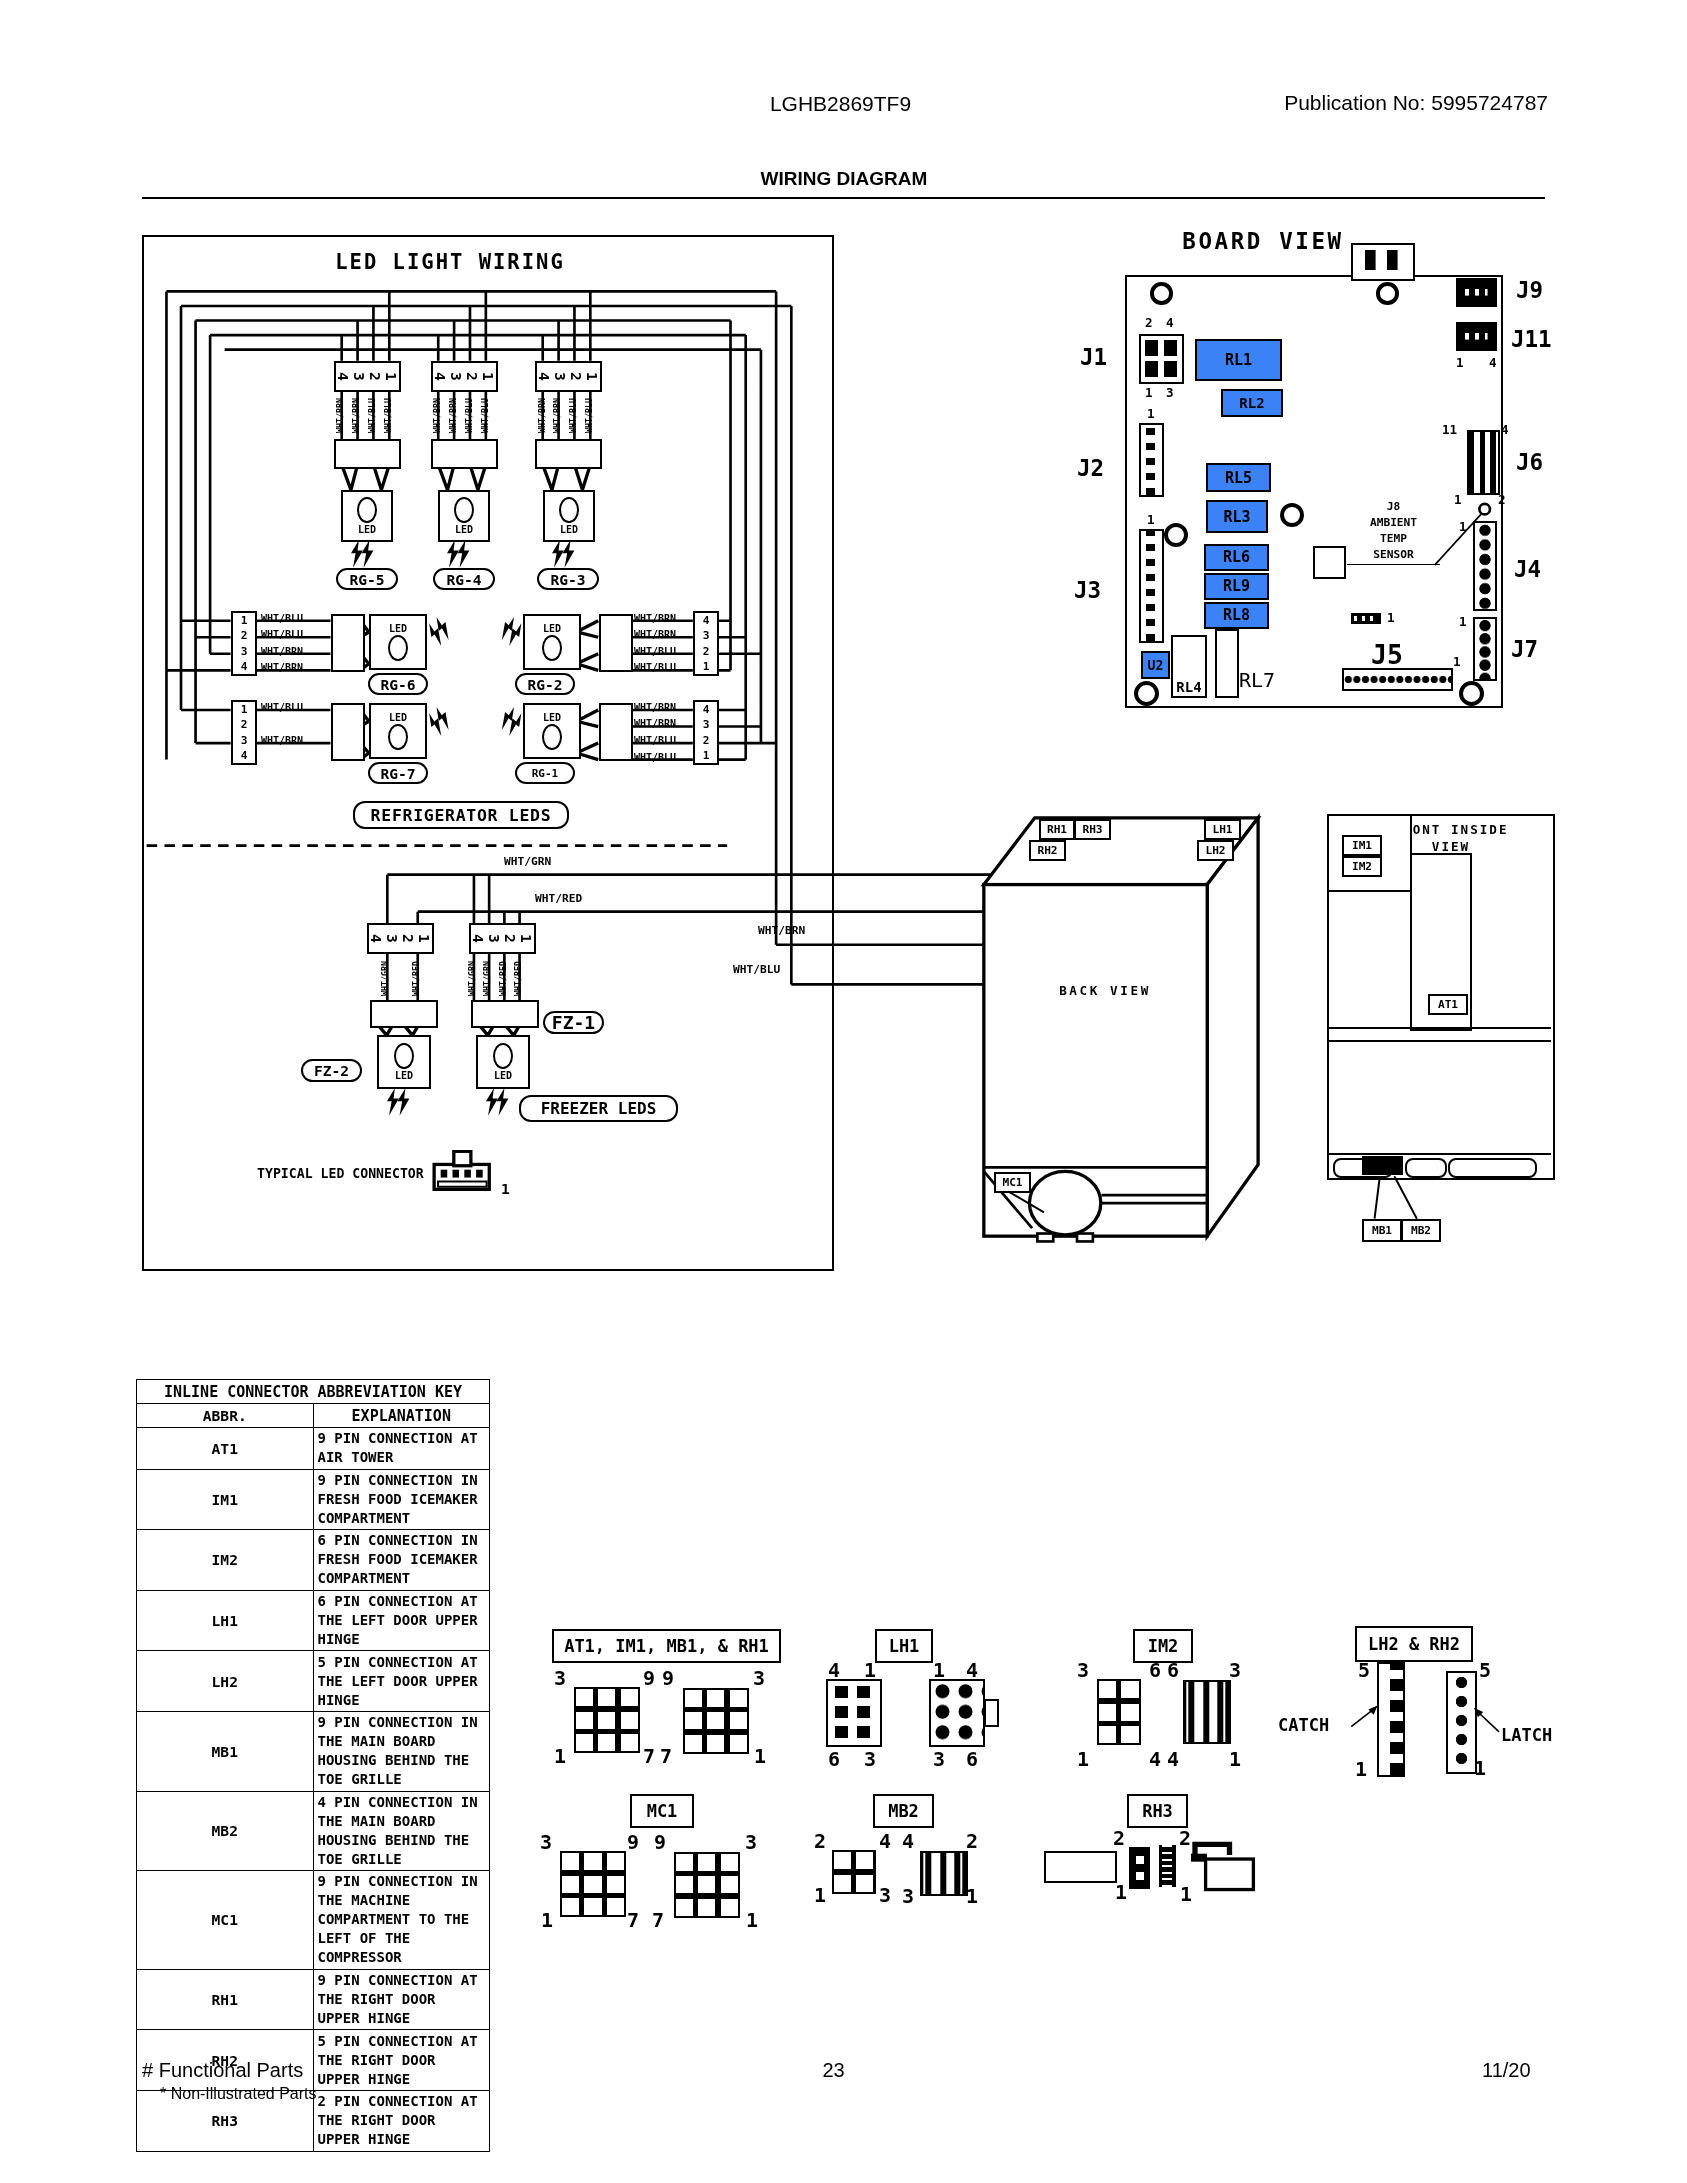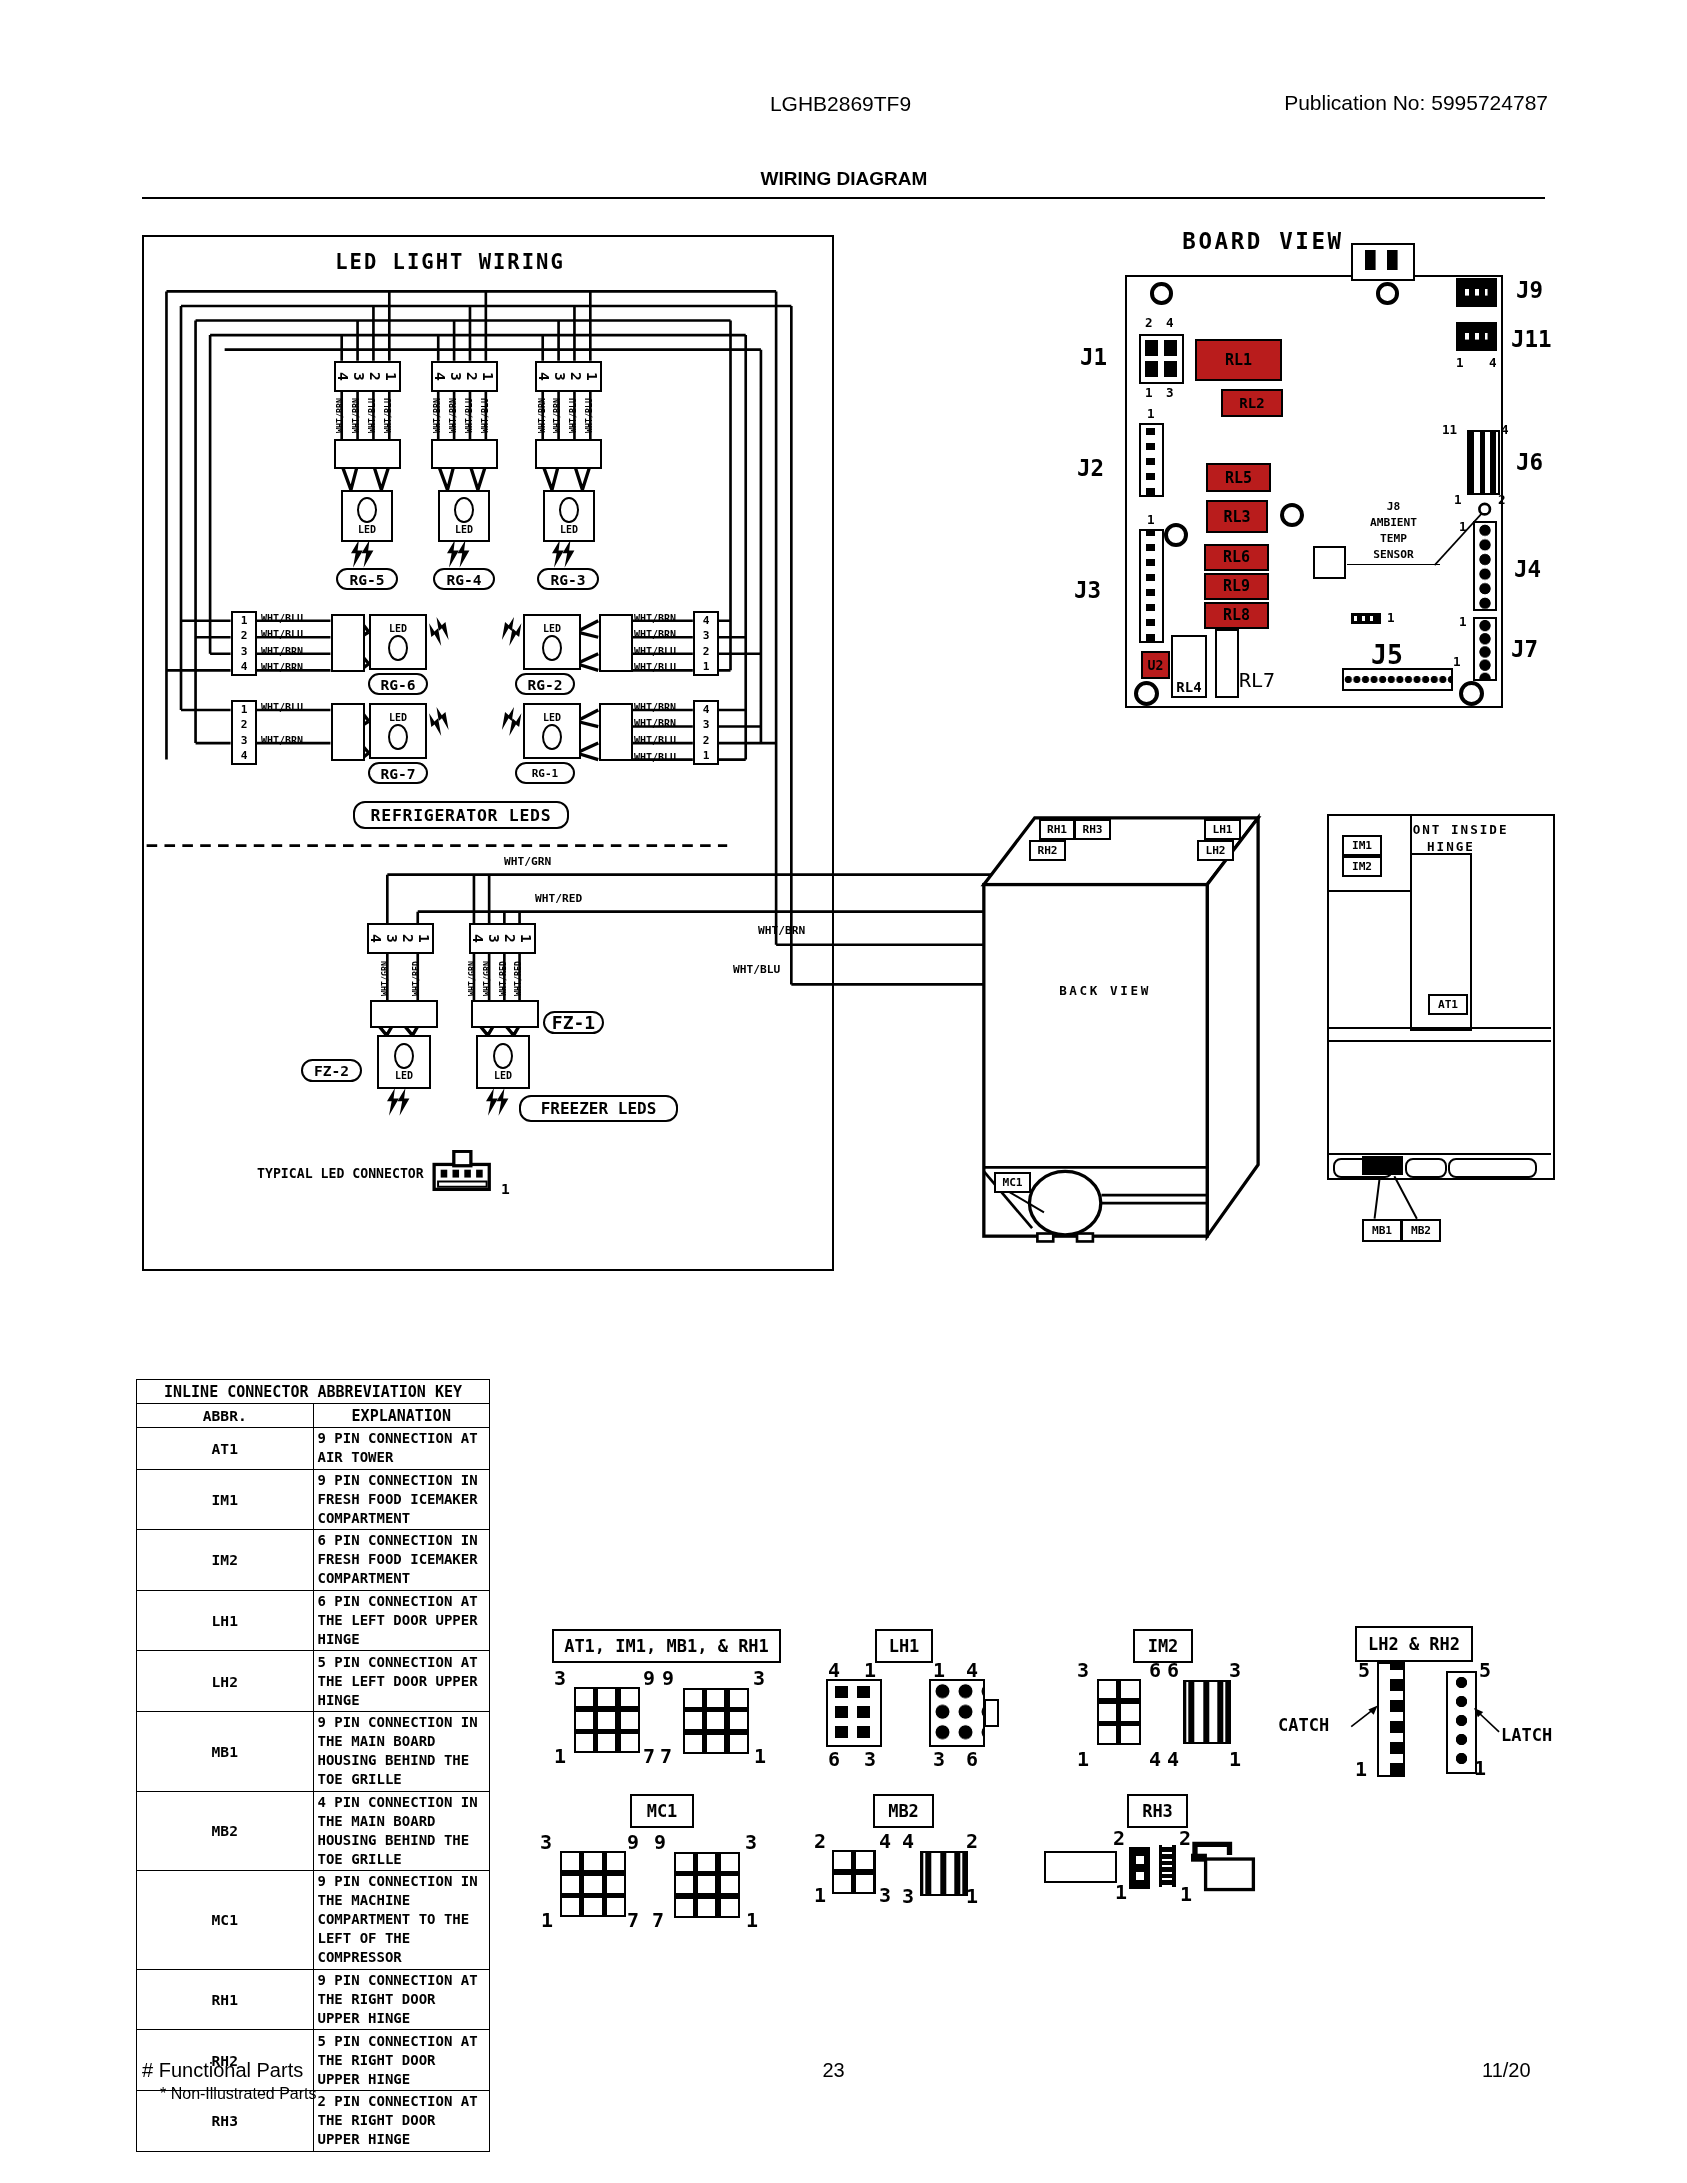--- a/index.html
+++ b/index.html
@@ -13,21 +13,21 @@
   .pill{border:2px solid #000;border-radius:12px;background:#fff;font-weight:bold}
   .lbl{border:2px solid #000;background:#fff;font-weight:bold}
   .v{writing-mode:vertical-rl;transform:rotate(180deg);font-size:8.3px;font-weight:bold;text-align:center}
   .hdr{display:flex;align-items:center;justify-content:space-around;border:2.6px solid #000;background:#fff}
   .hdr span{transform:rotate(90deg);font-size:14.6px;font-weight:bold}
   .vstack{display:flex;flex-direction:column;align-items:center;justify-content:space-around;border:2.6px solid #000;background:#fff}
   .vstack span{font-size:11.2px;font-weight:bold}
   .ledbox{border:2.6px solid #000;background:#fff;display:flex;flex-direction:column;align-items:center;justify-content:center;gap:1.3px;position:absolute}
   .ledoval{width:16px;height:22.5px;border:2.6px solid #000;border-radius:50%}
   .ledtxt{font-size:10px;font-weight:bold}
-  .rl{border:2.6px solid #000;background:#b91c1c;display:flex;align-items:center;justify-content:center;font-size:15px;font-weight:bold}
+  .rl{border:2.6px solid #000;background:#3b82f6;display:flex;align-items:center;justify-content:center;font-size:15px;font-weight:bold}
   .hole{border:4px solid #000;border-radius:50%;background:#fff}
   .jlab{font-size:22.5px;font-weight:bold}
   .pnum{font-size:20px;font-weight:bold}
   .snum{font-size:12.6px;font-weight:bold}
   .plabel{border:2.6px solid #000;background:#fff;font-size:17px;font-weight:bold}
   .g33{border:2.6px solid #000;background-color:#fff;background-image:
       repeating-linear-gradient(90deg,transparent 0 17px,#000 17px 22.5px),
       repeating-linear-gradient(0deg,transparent 0 17px,#000 17px 22.5px)}
   .g22{border:2.6px solid #000;background-color:#fff;background-image:
       repeating-linear-gradient(90deg,transparent 0 17px,#000 17px 22.5px),
@@ -408,21 +408,21 @@
   <div class="t c lbl" style="left:1039px;top:819px;width:32px;height:17px;font-size:11.2px">RH1</div>
   <div class="t c lbl" style="left:1074px;top:819px;width:33px;height:17px;font-size:11.2px">RH3</div>
   <div class="t c lbl" style="left:1029px;top:840px;width:33px;height:17px;font-size:11.2px">RH2</div>
   <div class="t c lbl" style="left:1204px;top:819px;width:33px;height:17px;font-size:11.2px">LH1</div>
   <div class="t c lbl" style="left:1197px;top:840px;width:33px;height:17px;font-size:11.2px">LH2</div>
   <div class="t c" style="left:1052px;top:982px;width:106px;height:16px;font-size:12.6px;font-weight:bold;letter-spacing:2.6px">BACK VIEW</div>
   <div class="t c lbl" style="left:994px;top:1172px;width:33px;height:17px;font-size:11.2px">MC1</div>
 
   <div class="t bx4" style="left:1327px;top:814px;width:224px;height:362px"></div>
   <div class="t c" style="left:1388px;top:822px;width:126px;height:14.6px;font-size:12.6px;font-weight:bold;letter-spacing:2px">FRONT INSIDE</div>
-  <div class="t c" style="left:1388px;top:839px;width:126px;height:14.6px;font-size:12.6px;font-weight:bold;letter-spacing:2px">HINGE</div>
+  <div class="t c" style="left:1388px;top:839px;width:126px;height:14.6px;font-size:12.6px;font-weight:bold;letter-spacing:2px">VIEW</div>
   <div class="t bx4" style="left:1327px;top:814px;width:81px;height:74px"></div>
   <div class="t c lbl" style="left:1342px;top:835px;width:36px;height:17px;font-size:11.2px">IM1</div>
   <div class="t c lbl" style="left:1342px;top:856px;width:36px;height:17px;font-size:11.2px">IM2</div>
   <div class="t bx4" style="left:1410px;top:853px;width:58px;height:174px"></div>
   <div class="t c lbl" style="left:1428px;top:994px;width:36px;height:17px;font-size:11.2px">AT1</div>
   <div class="t" style="left:1327px;top:1027px;width:224px;border-top:2.6px solid #000"></div>
   <div class="t" style="left:1327px;top:1040px;width:224px;border-top:2.6px solid #000"></div>
   <div class="t" style="left:1327px;top:1153px;width:224px;border-top:2.6px solid #000"></div>
   <div class="t" style="left:1333px;top:1158px;width:56px;height:16px;border:2px solid #000;border-radius:8px"></div>
   <div class="t blk" style="left:1362px;top:1156px;width:41px;height:18.5px"></div>

